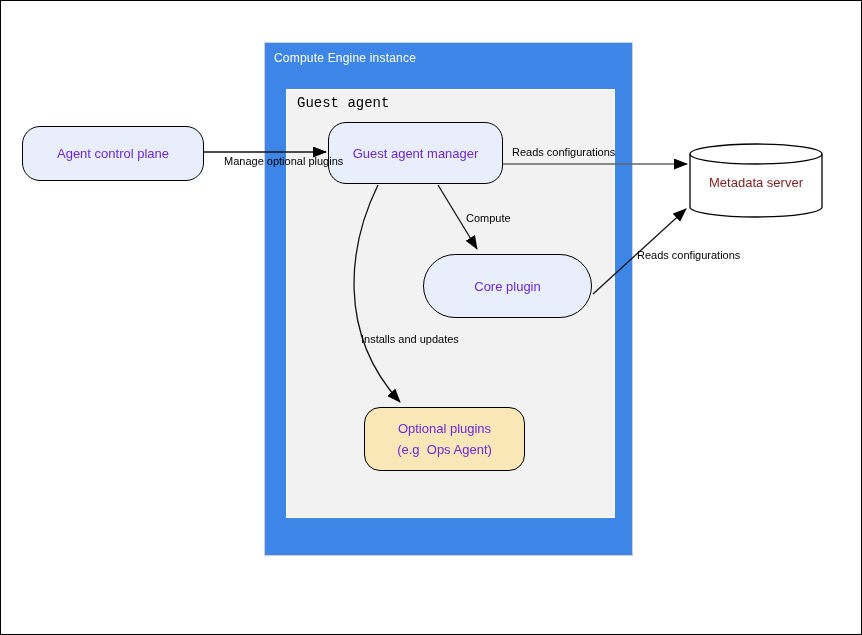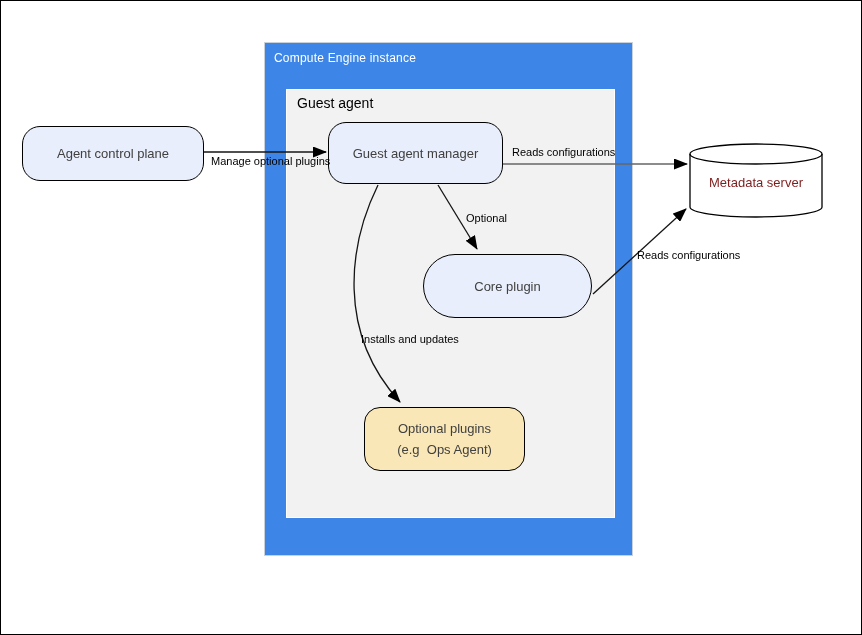--- a/index.html
+++ b/index.html
@@ -29,40 +29,41 @@
     font-size: 12px;
     letter-spacing: 0.2px;
   }
 
   .gray-container {
     position: absolute;
     left: 285px; top: 88px;
     width: 329px; height: 429px;
     background: #f2f2f3;
     border: 1px solid #ffffff;
+    font-family: Liberation Mono, monospace;
   }
   .gray-container .sub-title {
     position: absolute;
     left: 10px; top: 5px;
     color: #000000;
     font-size: 14px;
   }
 
   .node {
     position: absolute;
     display: flex;
     flex-direction: column;
     align-items: center;
     justify-content: center;
     text-align: center;
     border: 1px solid #000000;
     border-radius: 18px;
     background: #e8eefb;
     font-size: 13px;
-    color: #404040;
+    color: #6d28d9;
     z-index: 3;
     line-height: 21px;
   }
   .node-agent-control-plane { left: 21px;  top: 125px; width: 182px; height: 55px; }
   .node-guest-agent-manager { left: 327px; top: 121px; width: 175px; height: 62px; }
   .node-core-plugin         { left: 422px; top: 253px; width: 169px; height: 64px; border-radius: 32px; }
   .node-optional-plugins    { left: 363px; top: 406px; width: 161px; height: 64px;
                               background: #fae7b7; border-radius: 16px; text-align: right; }
   .node-optional-plugins .line2 { white-space: pre; }
 
@@ -85,21 +86,21 @@
     z-index: 2;
   }
 
   .edge-label {
     position: absolute;
     font-size: 11px;
     color: #000000;
     white-space: nowrap;
     z-index: 4;
   }
-  .lbl-manage   { left: 210px; top: 154px; }
+  .lbl-manage   { left: 223px; top: 154px; }
   .lbl-reads-1  { left: 511px; top: 145px; }
   .lbl-manages  { left: 465px; top: 211px; }
   .lbl-reads-2  { left: 636px; top: 248px; }
   .lbl-installs { left: 360px; top: 332px; }
 </style>
 </head>
 <body>
 
 <div class="canvas">
 
@@ -150,17 +151,17 @@
     <span class="line1">Optional plugins</span>
     <span class="line2">(e.g  Ops Agent)</span>
   </div>
 
   <div class="cylinder-label">
     <span>Metadata server</span>
   </div>
 
   <div class="edge-label lbl-manage">Manage optional plugins</div>
   <div class="edge-label lbl-reads-1">Reads configurations</div>
-  <div class="edge-label lbl-manages">Optional</div>
+  <div class="edge-label lbl-manages">Compute</div>
   <div class="edge-label lbl-reads-2">Reads configurations</div>
   <div class="edge-label lbl-installs">Installs and updates</div>
 
 </div>
 
 </body></html>

